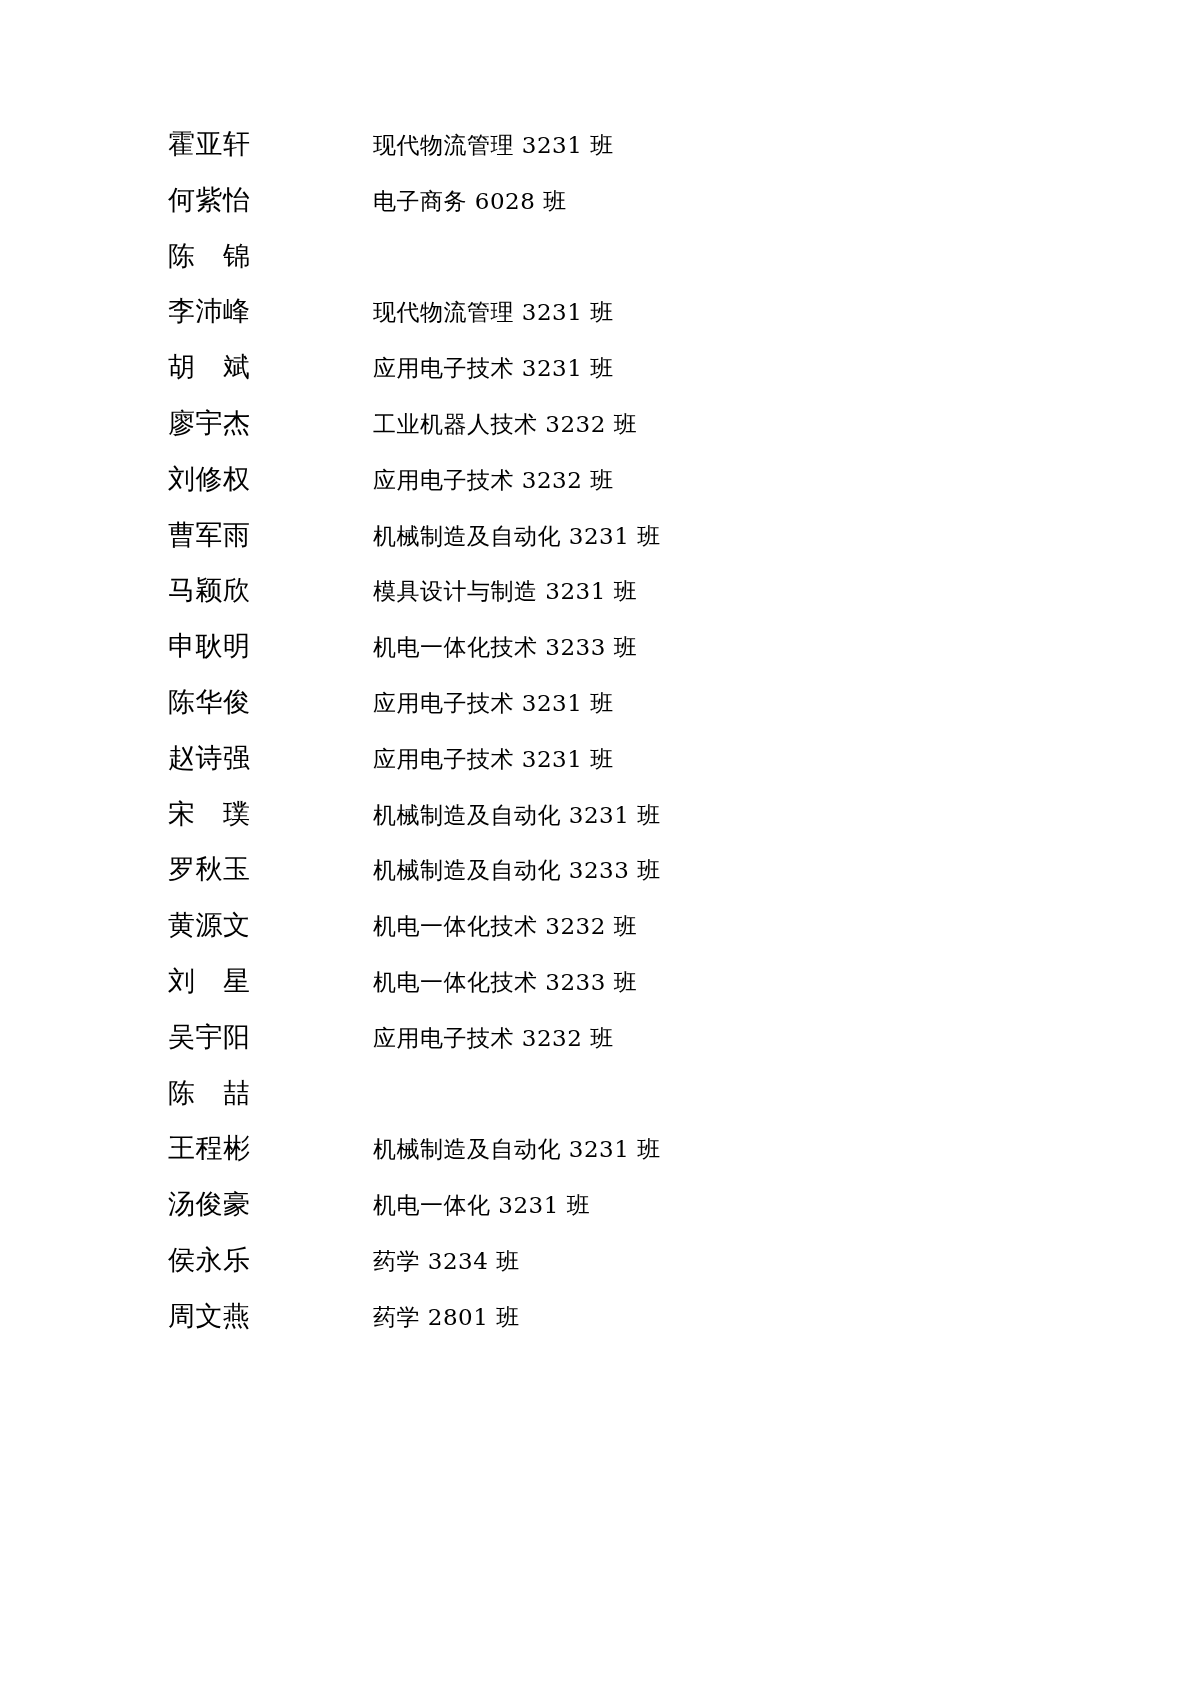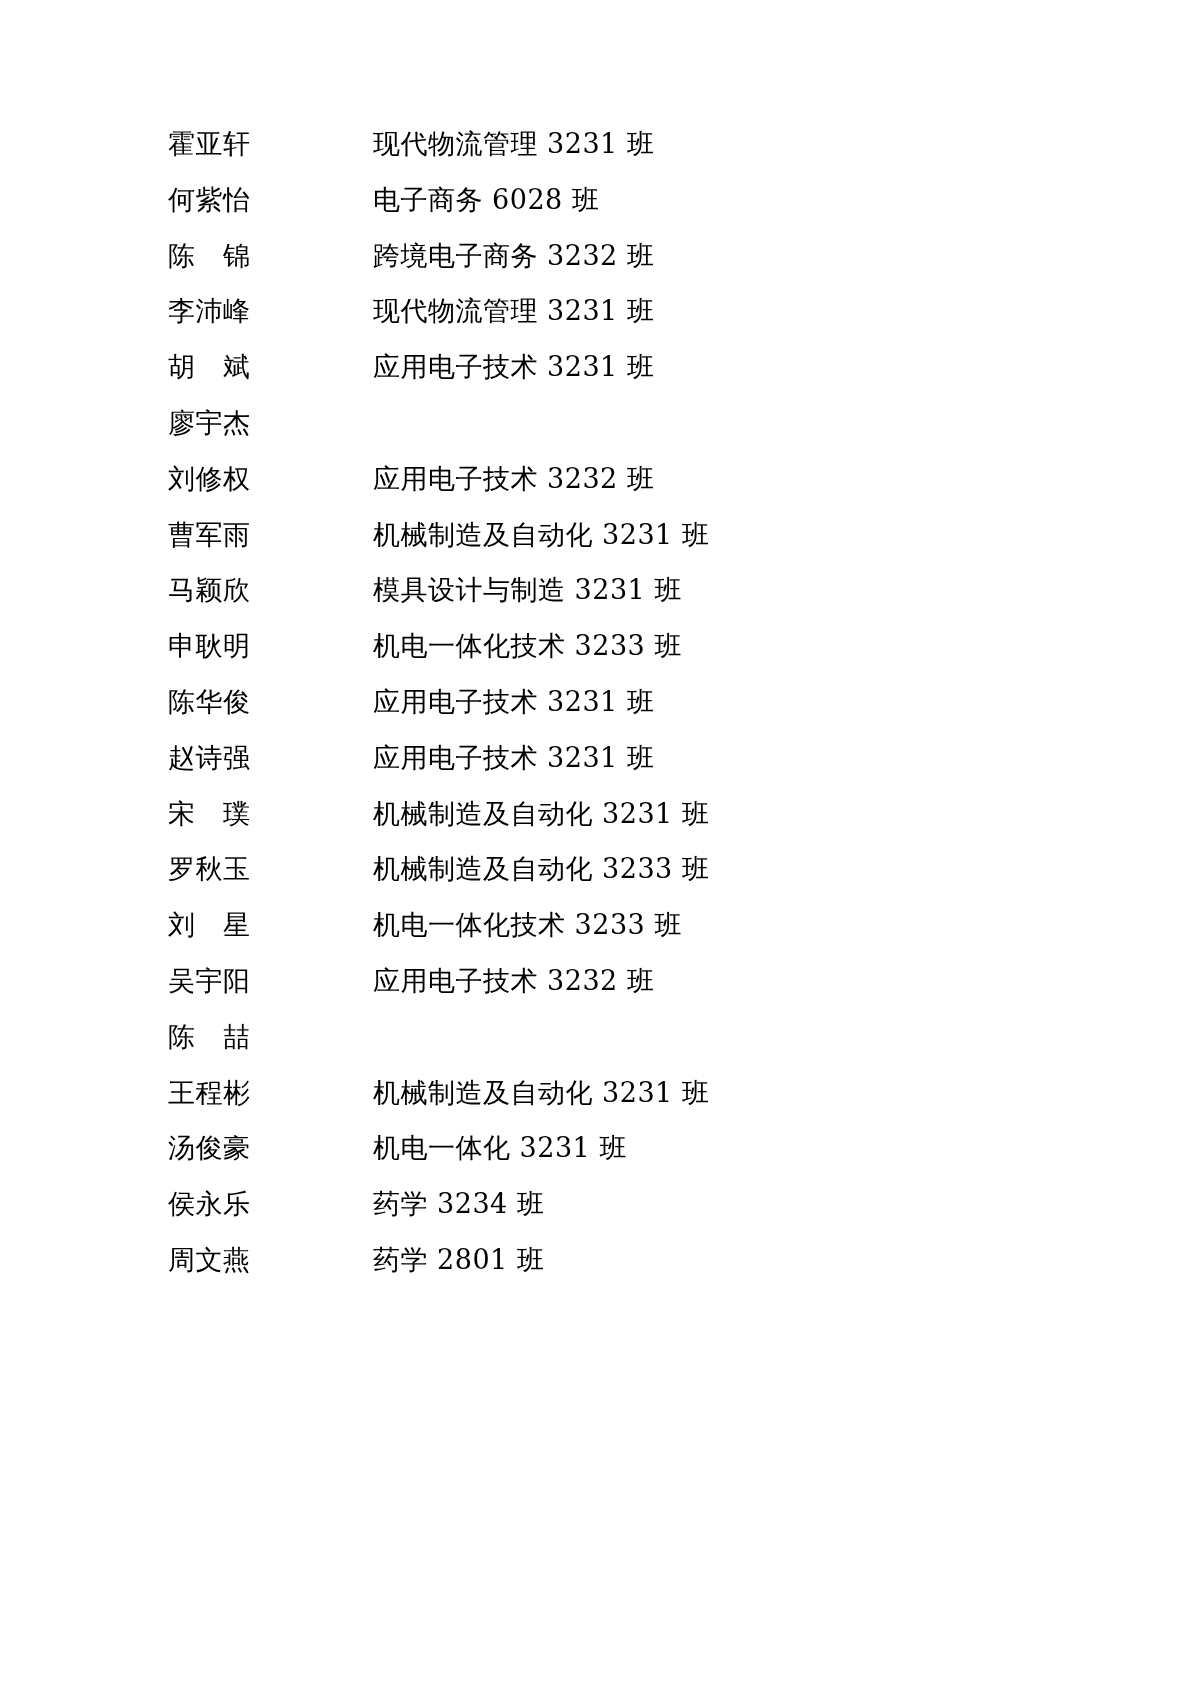--- a/index.html
+++ b/index.html
@@ -33,21 +33,21 @@
   .cell-name {
     width: 205px;
     flex: 0 0 205px;
     font-size: 27px;
     line-height: 1;
     letter-spacing: 0.5px;
     white-space: pre;
   }
   .cell-class {
     flex: 1 1 auto;
-    font-size: 27px;
+    font-size: 23px;
     line-height: 1;
     letter-spacing: 0.5px;
     white-space: pre;
   }
 </style>
 </head>
 <body>
 
 <div class="page">
   <div class="roster">
@@ -58,35 +58,35 @@
     </div>
 
 
     <div class="roster-row">
       <div class="cell-name">何紫怡</div>
       <div class="cell-class">电子商务 6028 班</div>
     </div>
 
     <div class="roster-row">
       <div class="cell-name">陈　锦</div>
-      <div class="cell-class">跨境电子商务 3232 班</div>
     </div>
 
     <div class="roster-row">
       <div class="cell-name">李沛峰</div>
       <div class="cell-class">现代物流管理 3231 班</div>
     </div>
 
     <div class="roster-row">
       <div class="cell-name">胡　斌</div>
       <div class="cell-class">应用电子技术 3231 班</div>
     </div>
 
     <div class="roster-row">
       <div class="cell-name">廖宇杰</div>
+      <div class="cell-class">工业机器人技术 3232 班</div>
     </div>
 
     <div class="roster-row">
       <div class="cell-name">刘修权</div>
       <div class="cell-class">应用电子技术 3232 班</div>
     </div>
 
     <div class="roster-row">
       <div class="cell-name">曹军雨</div>
       <div class="cell-class">机械制造及自动化 3231 班</div>
@@ -115,20 +115,24 @@
     <div class="roster-row">
       <div class="cell-name">宋　璞</div>
       <div class="cell-class">机械制造及自动化 3231 班</div>
     </div>
 
     <div class="roster-row">
       <div class="cell-name">罗秋玉</div>
       <div class="cell-class">机械制造及自动化 3233 班</div>
     </div>
 
+    <div class="roster-row">
+      <div class="cell-name">黄源文</div>
+      <div class="cell-class">机电一体化技术 3232 班</div>
+    </div>
 
     <div class="roster-row">
       <div class="cell-name">刘　星</div>
       <div class="cell-class">机电一体化技术 3233 班</div>
     </div>
 
     <div class="roster-row">
       <div class="cell-name">吴宇阳</div>
       <div class="cell-class">应用电子技术 3232 班</div>
     </div>

